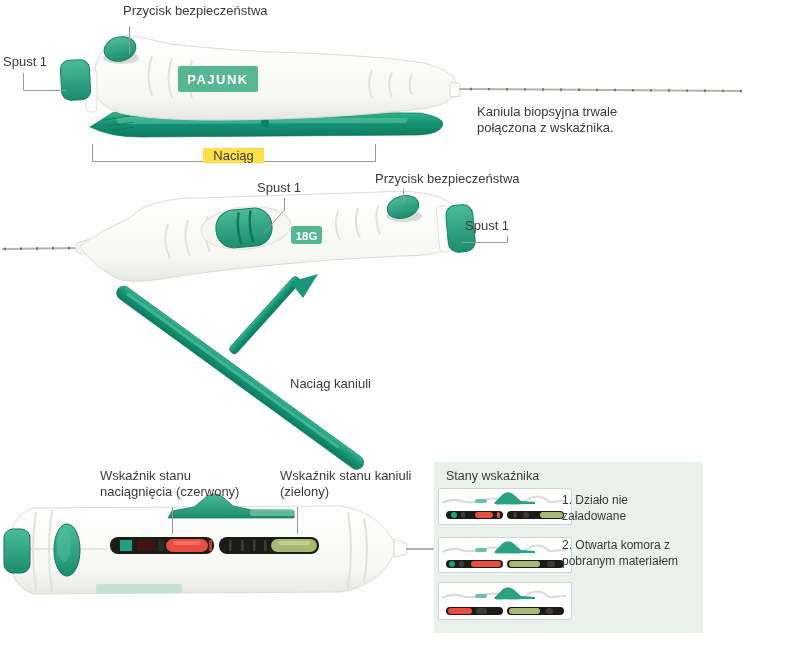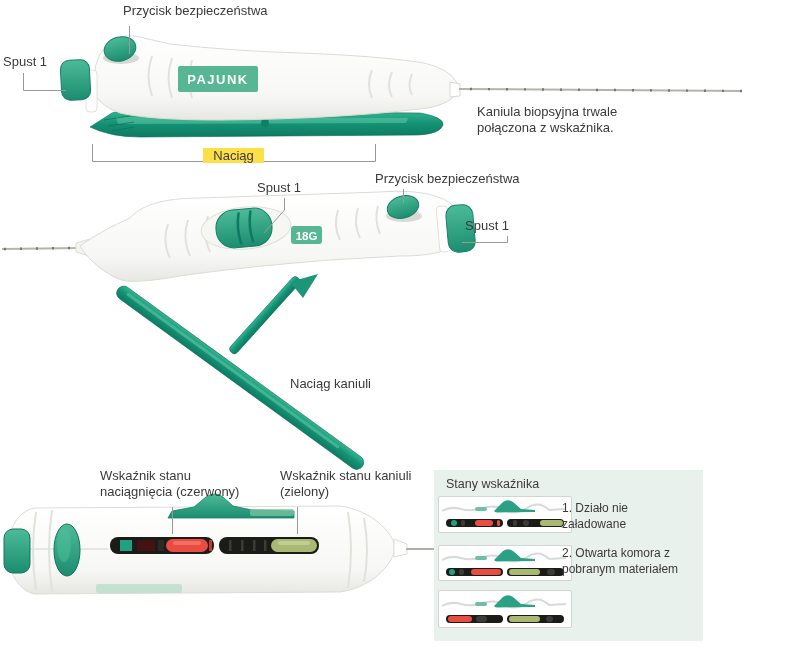--- a/index.html
+++ b/index.html
@@ -15,21 +15,21 @@
   html,body{margin:0;padding:0;background:#fff;}
   #stage{
     position:relative;width:800px;height:648px;background:#fff;overflow:hidden;
     font-family:"Liberation Sans","DejaVu Sans",sans-serif;
     color:var(--label-text);font-size:13px;line-height:1.25;
   }
   #art{position:absolute;left:0;top:0;}
   .lbl{position:absolute;white-space:nowrap;}
   .lbl.wrap{white-space:normal;}
   
-  .panel{position:absolute;left:434px;top:462px;width:269px;height:171px;background:var(--panel-bg);margin-top:8px;}
+  .panel{position:absolute;left:434px;top:462px;width:269px;height:171px;background:var(--panel-bg);}
   .panel-title{position:absolute;left:12px;top:7px;font-size:12.5px;}
   .thumb{position:absolute;left:4px;width:132px;height:35px;background:#fff;border:1px solid #d2d6d3;border-radius:2px;overflow:hidden;}
   .thumb svg{position:absolute;left:0;top:0;}
   .strip{position:absolute;left:7px;right:7px;top:22px;height:8px;display:flex;gap:4px;}
   .bar{flex:1;position:relative;background:var(--strip-dark);border-radius:4px;overflow:hidden;}
   .bar span{position:absolute;top:1px;bottom:1px;border-radius:3px;}
   .chip-teal{background:#1fa180;}
   .pill-red{background:var(--indicator-red);}
   .pill-olive{background:var(--indicator-olive);}
   .chip-gray{background:#3c3c37;border-radius:1px;}

